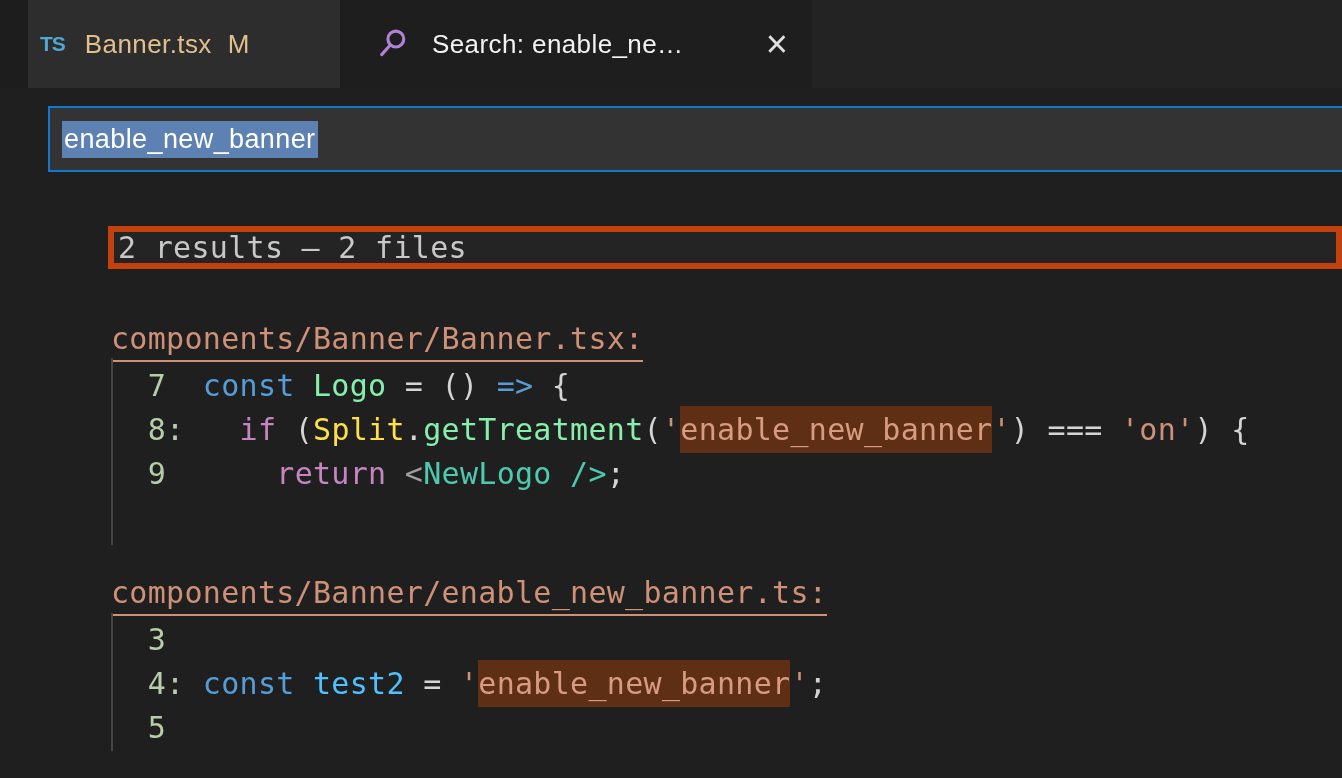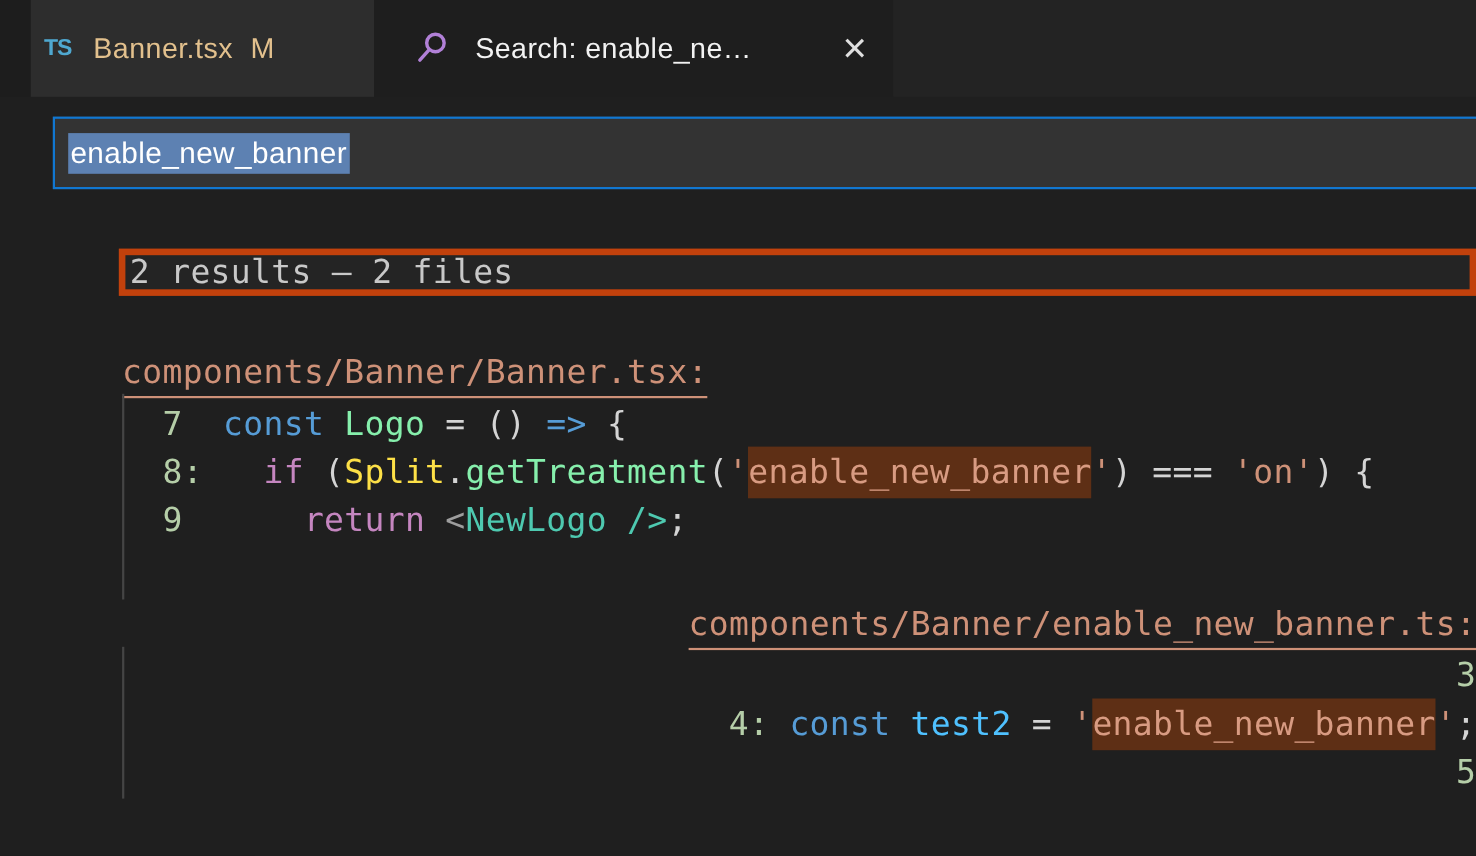--- a/index.html
+++ b/index.html
@@ -31,23 +31,23 @@
   .query-selection { background:#5d81b2; color:#ffffff; padding:3px 2px; }
 
   
   .mono { font-family:"DejaVu Sans Mono", "Liberation Mono", monospace;
     font-size:30px; letter-spacing:0.3px; white-space:pre; }
   .summary-band { position:absolute; left:108px; top:226px; right:0; height:43px;
     background:#242424; border:6px solid #c2410c; display:flex; align-items:center;
     padding-left:4px; color:#c8c8c8; }
   .summary-band .mono { font-size:30px; }
 
-  .results-list { position:absolute; left:111px; top:320px; right:0; }
+  .results-list { position:absolute; left:111px; top:320px; right:8px; }
   .result-block { position:relative; }
-  .result-block + .result-block { margin-top:53px;text-align:right; }
+  .result-block + .result-block { margin-top:78px; }
   .guide { position:absolute; left:0; width:2px; background:#454545; }
   .file-heading { height:44px; line-height:38px; color:#ce9178; cursor:pointer; }
   .file-heading span { display:inline-block; border-bottom:2px solid #ce9178; padding-bottom:2px; }
   .code-line { height:44px; line-height:44px; }
   .tok-num  { color:#b5cea8; }
   .tok-kw   { color:#569cd6; }
   .tok-ctrl { color:#c586c0; }
   .tok-fn   { color:#86efac;margin-top:47px; }
   .tok-cls  { color:#fde047; }
   .tok-cvar { color:#4fc1ff; }

